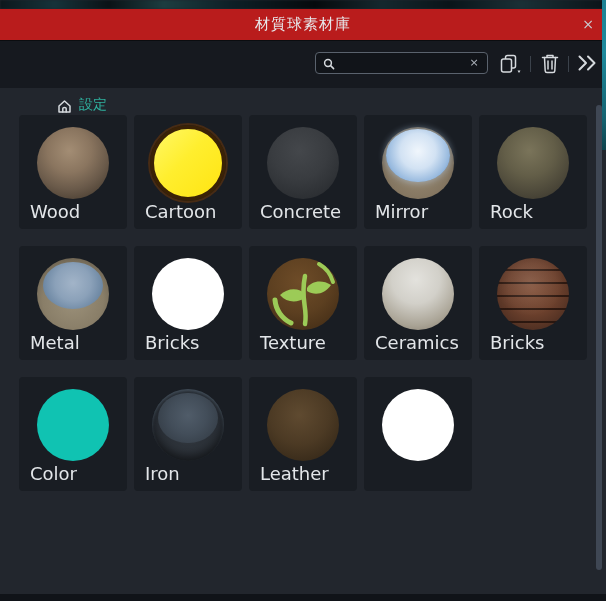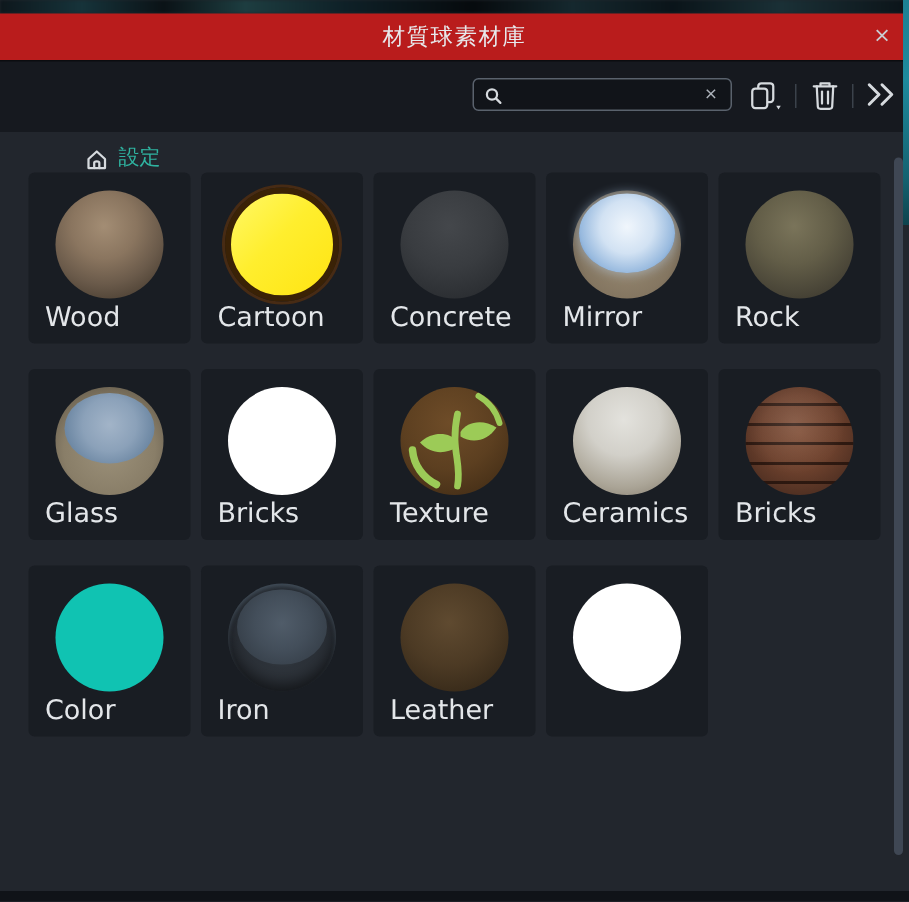--- a/index.html
+++ b/index.html
@@ -224,21 +224,21 @@
     <div class="tile-label">Mirror</div>
   </div>
 
   <div class="tile">
     <div class="sphere s-rock"></div>
     <div class="tile-label">Rock</div>
   </div>
 
   <div class="tile">
     <div class="sphere s-iron"></div>
-    <div class="tile-label">Glass</div>
+    <div class="tile-label">Metal</div>
   </div>
 
   <div class="tile">
     <div class="sphere s-vertex"></div>
     <div class="tile-label">Bricks</div>
   </div>
 
   <div class="tile">
     <div class="sphere s-texture">
         <svg class="sprout" viewBox="0 0 72 72">

